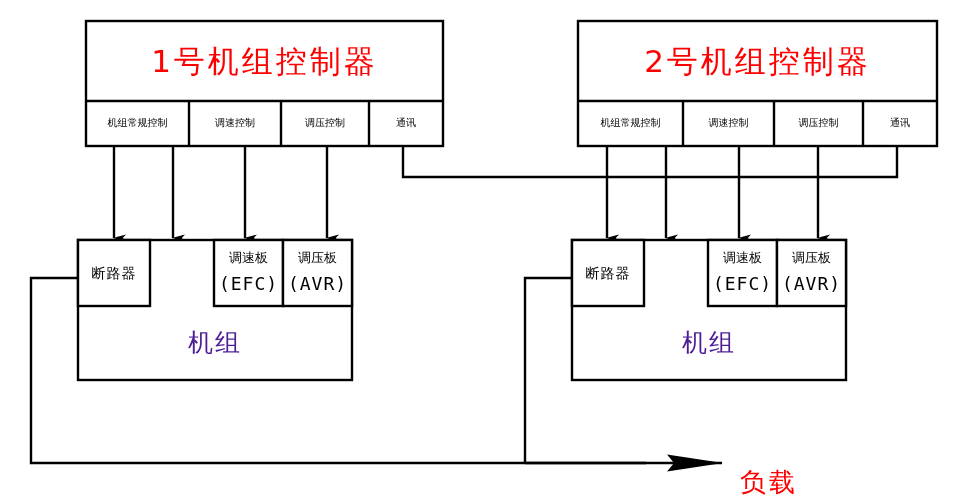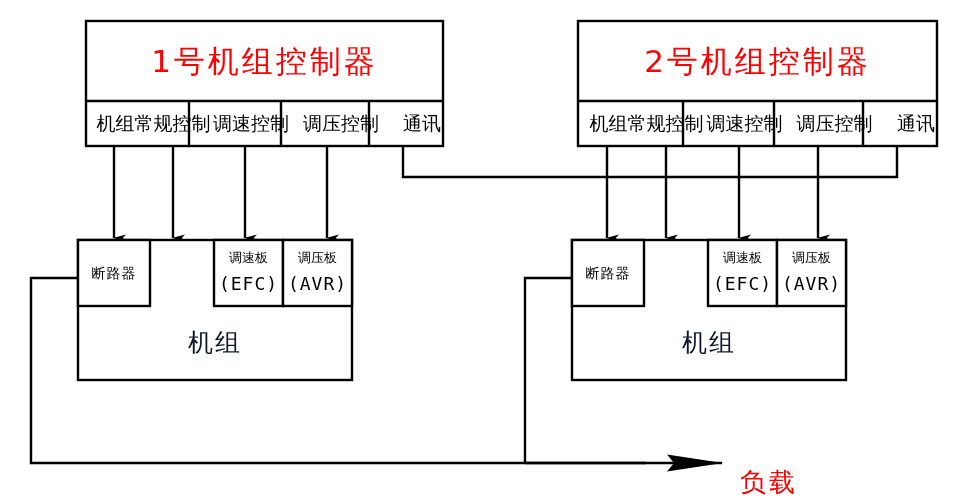--- a/index.html
+++ b/index.html
@@ -34,33 +34,32 @@
     line-height: 1.05;
     color: #000000;
   }
   .title-red {
     color: #ff0000;
     font-size: 31px;
     letter-spacing: 3px;
     font-family: "DejaVu Sans", "Liberation Sans", sans-serif;
   }
   .unit-red {
-    color: #0f172a;
+    color: #4c1d95;
     font-size: 25px;
     letter-spacing: 2px;
   }
   .load-red {
     color: #ff0000;
     font-size: 26px;
     letter-spacing: 3px;
   }
   .cell-text {
-    font-size: 19px;
+    font-size: 10px;
     letter-spacing: 0px;
-    margin-left: 16px;
   }
   .blk-text {
     font-size: 14px;
     letter-spacing: 1px;
     text-align: center;
   }
   .board-text {
     font-size: 13px;
     line-height: 1.65;
     flex-direction: column;

